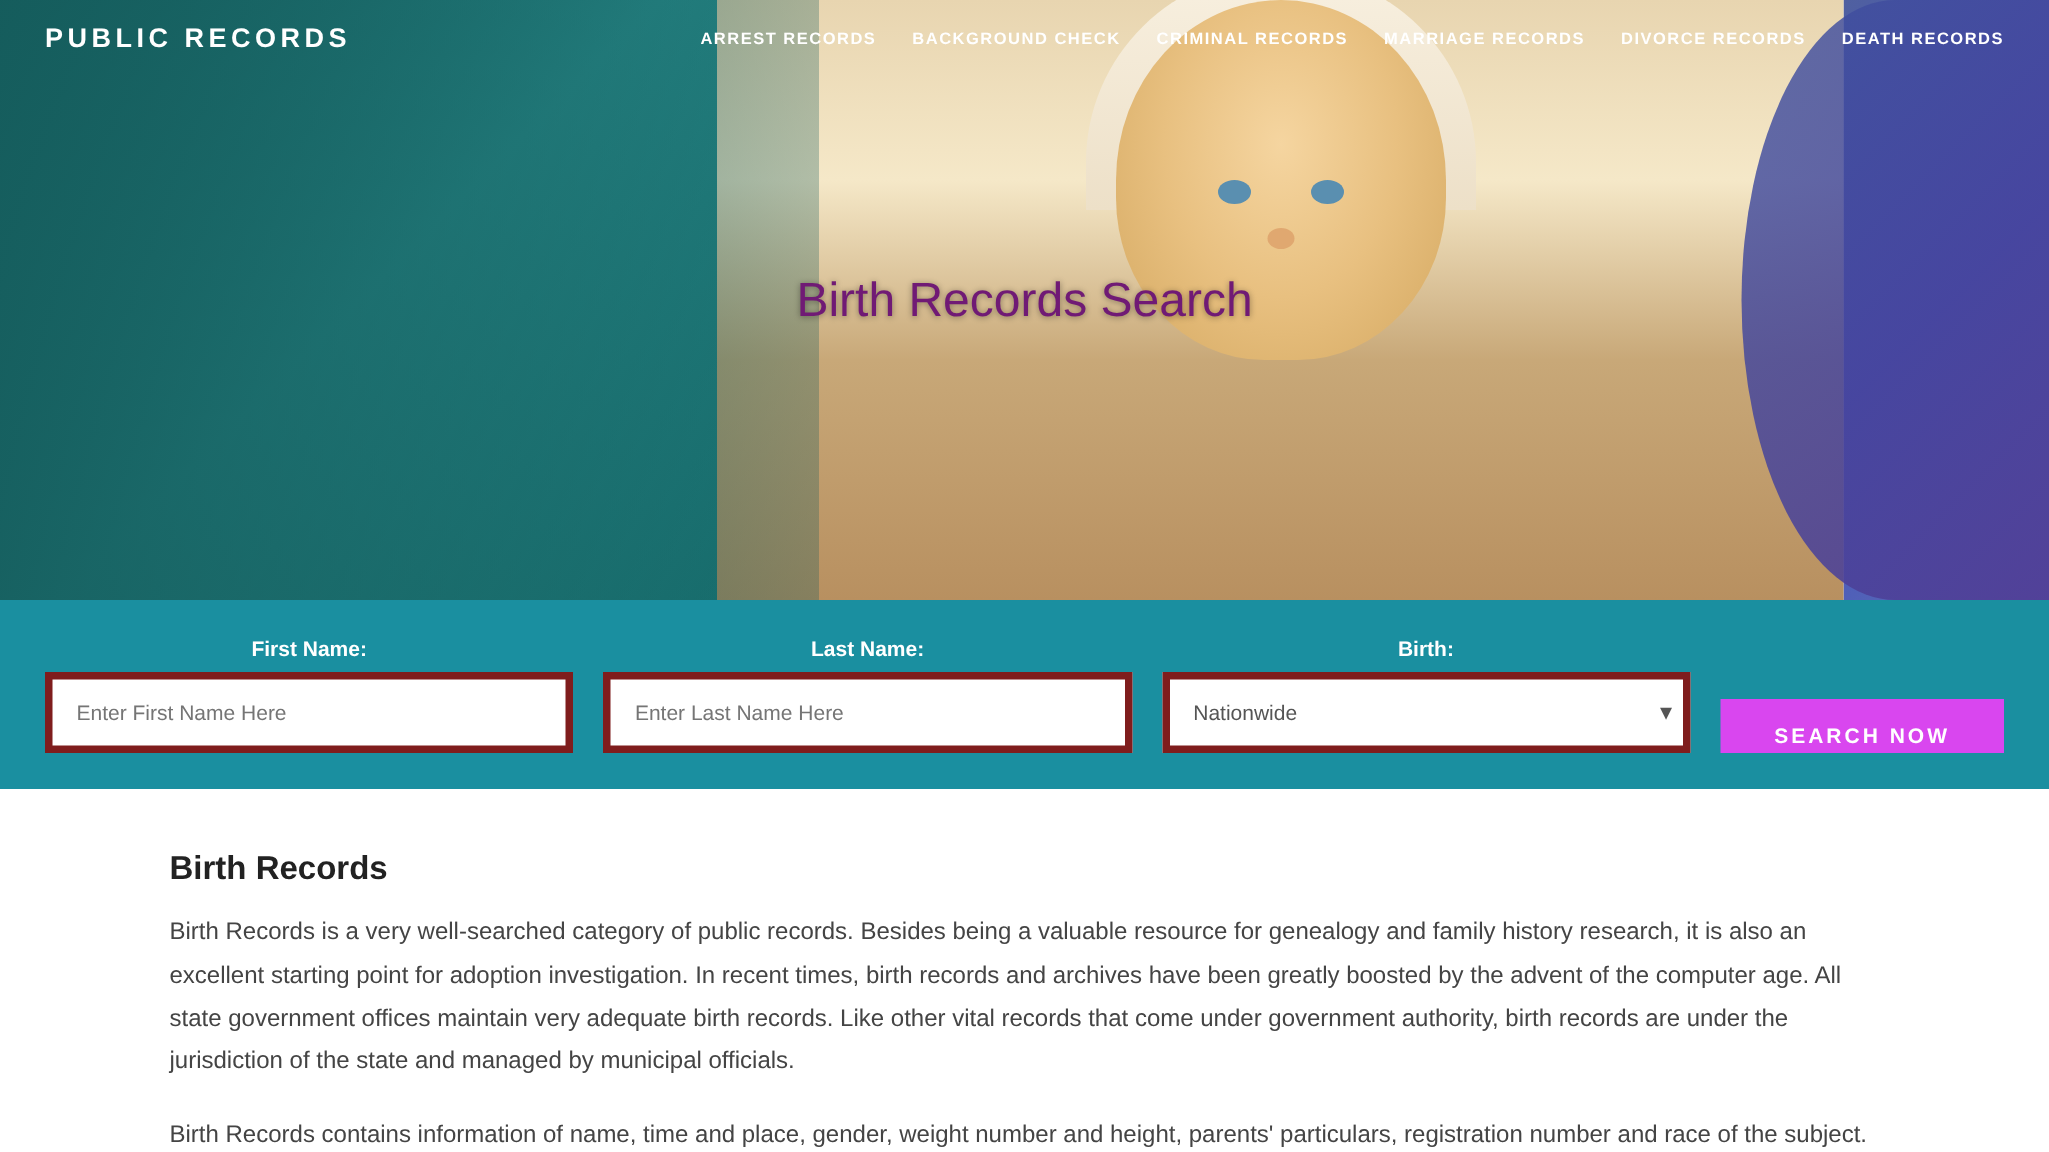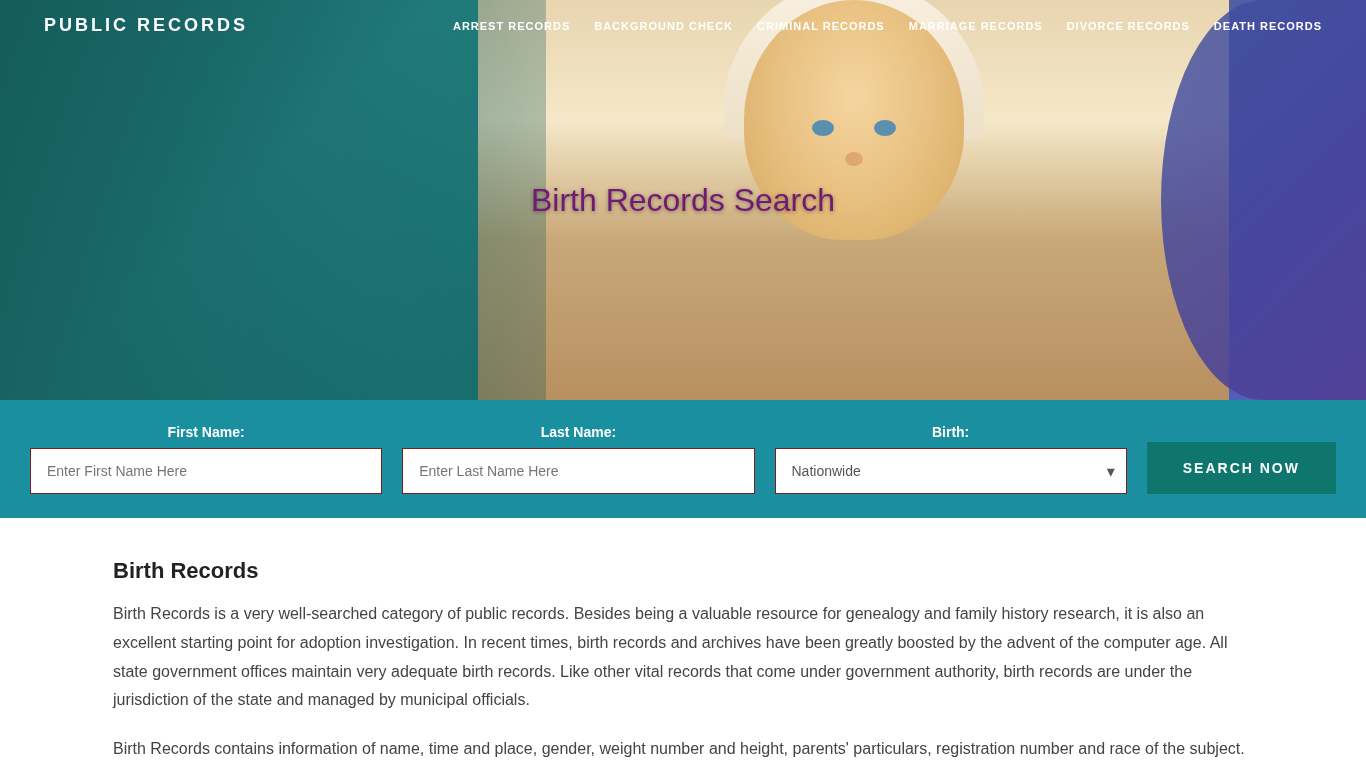--- a/index.html
+++ b/index.html
@@ -5,21 +5,21 @@
     * { margin: 0; padding: 0; box-sizing: border-box; }
     body { font-family: Arial, sans-serif; color: #333; background: #fff; }
 
     
     nav {
       position: absolute;
       top: 0; left: 0; right: 0;
       z-index: 10;
       display: flex;
       align-items: center;
-      padding: 0 44px;
+      padding: 0 30px;
       height: 50px;
       background: transparent;
     }
     .nav-logo {
       color: #fff;
       font-weight: 900;
       font-size: 18px;
       letter-spacing: 3px;
       text-transform: uppercase;
       white-space: nowrap;
@@ -157,21 +157,21 @@
     .search-field label {
       color: #fff;
       font-size: 14px;
       font-weight: 600;
       text-align: center;
     }
     .search-field input,
     .search-field select {
       padding: 14px 16px;
       font-size: 14px;
-      border: 1px solid #7f1d1d;
+      border: 5px solid #7f1d1d;
       background: #fff;
       color: #aaa;
       outline: none;
       width: 100%;
     }
     .search-field select {
       color: #555;
       appearance: none;
       background-image: none;
       cursor: pointer;
@@ -184,32 +184,32 @@
     .select-arrow {
       position: absolute;
       right: 12px;
       top: 50%;
       transform: translateY(-50%);
       pointer-events: none;
       color: #555;
       font-size: 16px;
     }
     .search-btn {
-      background: #0f766e;
+      background: #d946ef;
       color: #fff;
       border: none;
       padding: 16px 36px;
       font-size: 14px;
       font-weight: 800;
       letter-spacing: 2px;
       text-transform: uppercase;
       cursor: pointer;
       white-space: nowrap;
       flex-shrink: 0;
-      height: 52px;
+      height: 36px;
       align-self: flex-end;
     }
 
     
     .content {
       max-width: 1200px;
       margin: 40px auto;
       padding: 0 30px;
     }
     .content h2 {

